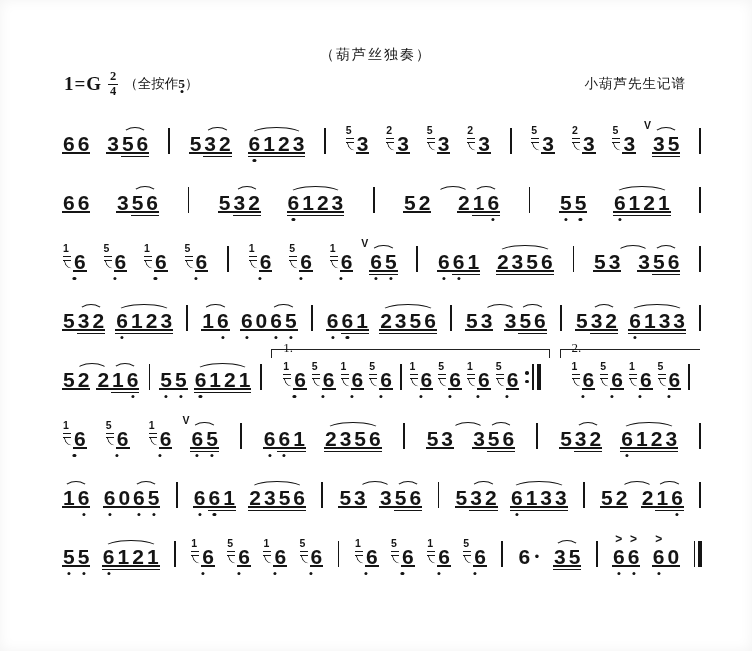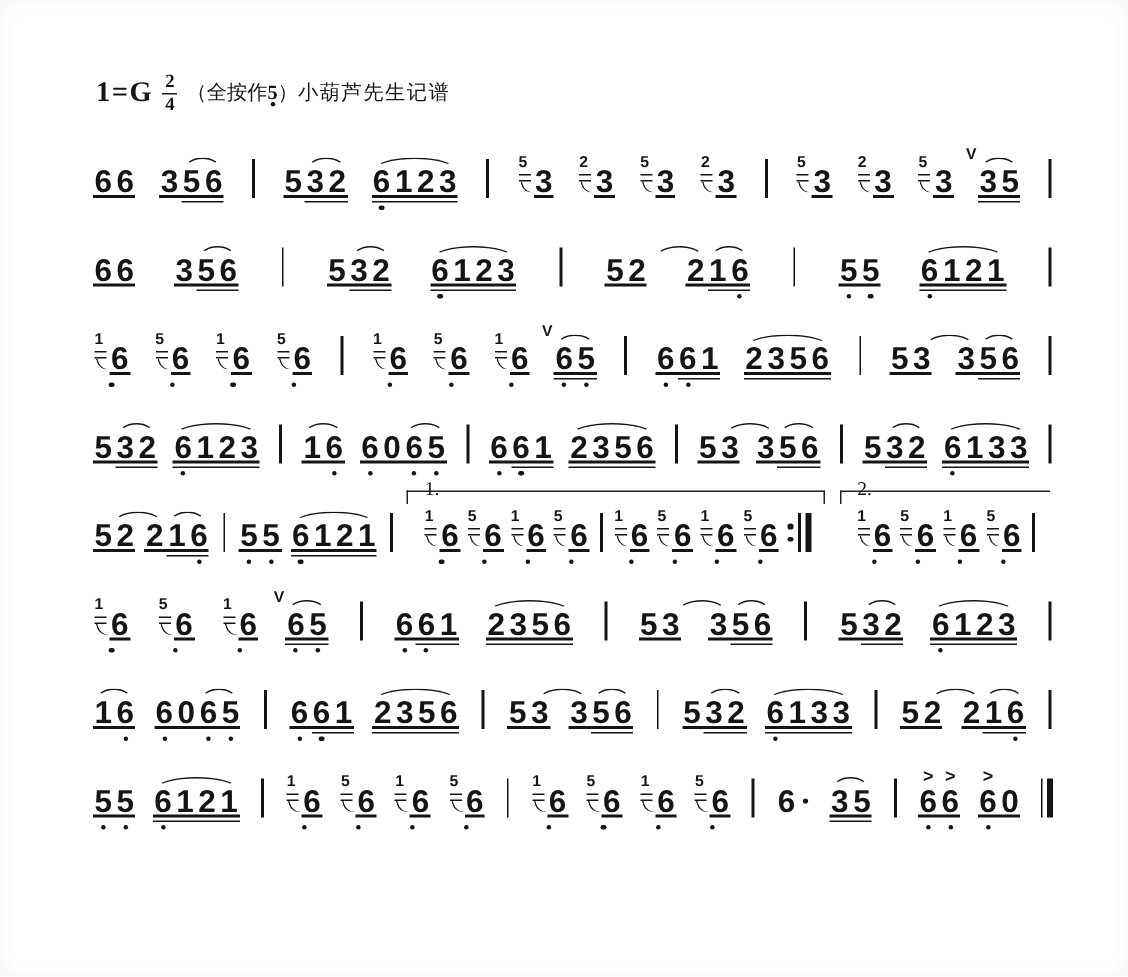--- a/index.html
+++ b/index.html
@@ -2,21 +2,21 @@
 <html><head>
 <meta charset="utf-8">
 <style>
   html,body{margin:0;padding:0;}
   .page{width:752px;height:651px;box-sizing:border-box;background:#fff;overflow:hidden;
         padding-top:42px;color:#151515;box-shadow:inset 0 0 14px rgba(0,0,0,.05);}
   .title{margin:0;text-align:center;font-family:"Liberation Serif",serif;font-weight:bold;
          font-size:31px;letter-spacing:24px;padding-left:24px;}
   .subtitle{text-align:center;font-family:"Liberation Serif",serif;font-size:14px;
             letter-spacing:2px;margin-top:4px;}
-  .meta-row{display:flex;align-items:center;
+  .meta-row{display:flex;justify-content:space-between;align-items:center;
             padding:6px 66px 0 64px;height:28px;}
   .keysig{display:flex;align-items:center;gap:6px;font-family:"Liberation Serif",serif;}
   .tonic{font-size:19px;font-weight:bold;letter-spacing:1px;}
   .frac{display:inline-flex;flex-direction:column;align-items:center;font-size:12.5px;
         font-weight:bold;line-height:1.05;}
   .fnum{border-bottom:1.3px solid #151515;padding:0 2px;}
   .keynote{font-size:13.5px;display:inline-flex;align-items:center;}
   .k5{position:relative;display:inline-block;font-weight:bold;}
   .kdot{position:absolute;left:50%;transform:translateX(-50%);top:calc(100% - 2px);
         width:3px;height:3px;border-radius:50%;background:#151515;}
@@ -58,20 +58,21 @@
   .volta::before{content:"";position:absolute;left:0;right:4px;top:-15px;height:8px;
                  border-top:1.3px solid #222;border-left:1.3px solid #222;}
   .volta.closed::before{border-right:1.3px solid #222;}
   .vlabel{position:absolute;top:-23px;left:12px;font-family:"Liberation Serif",serif;
           font-size:13px;line-height:1;}
 </style>
 </head>
 <body>
 
 <div class="page">
+  <div class="subtitle">（葫芦丝独奏）</div>
   <div class="meta-row">
     <div class="keysig">
       <span class="tonic">1=G</span>
       <span class="frac">
         <span class="fnum">2</span>
         <span class="fden">4</span>
       </span>
       <span class="keynote">
           <span>（全按作</span>
           <span class="k5"><span>5</span><span class="kdot"></span></span>

